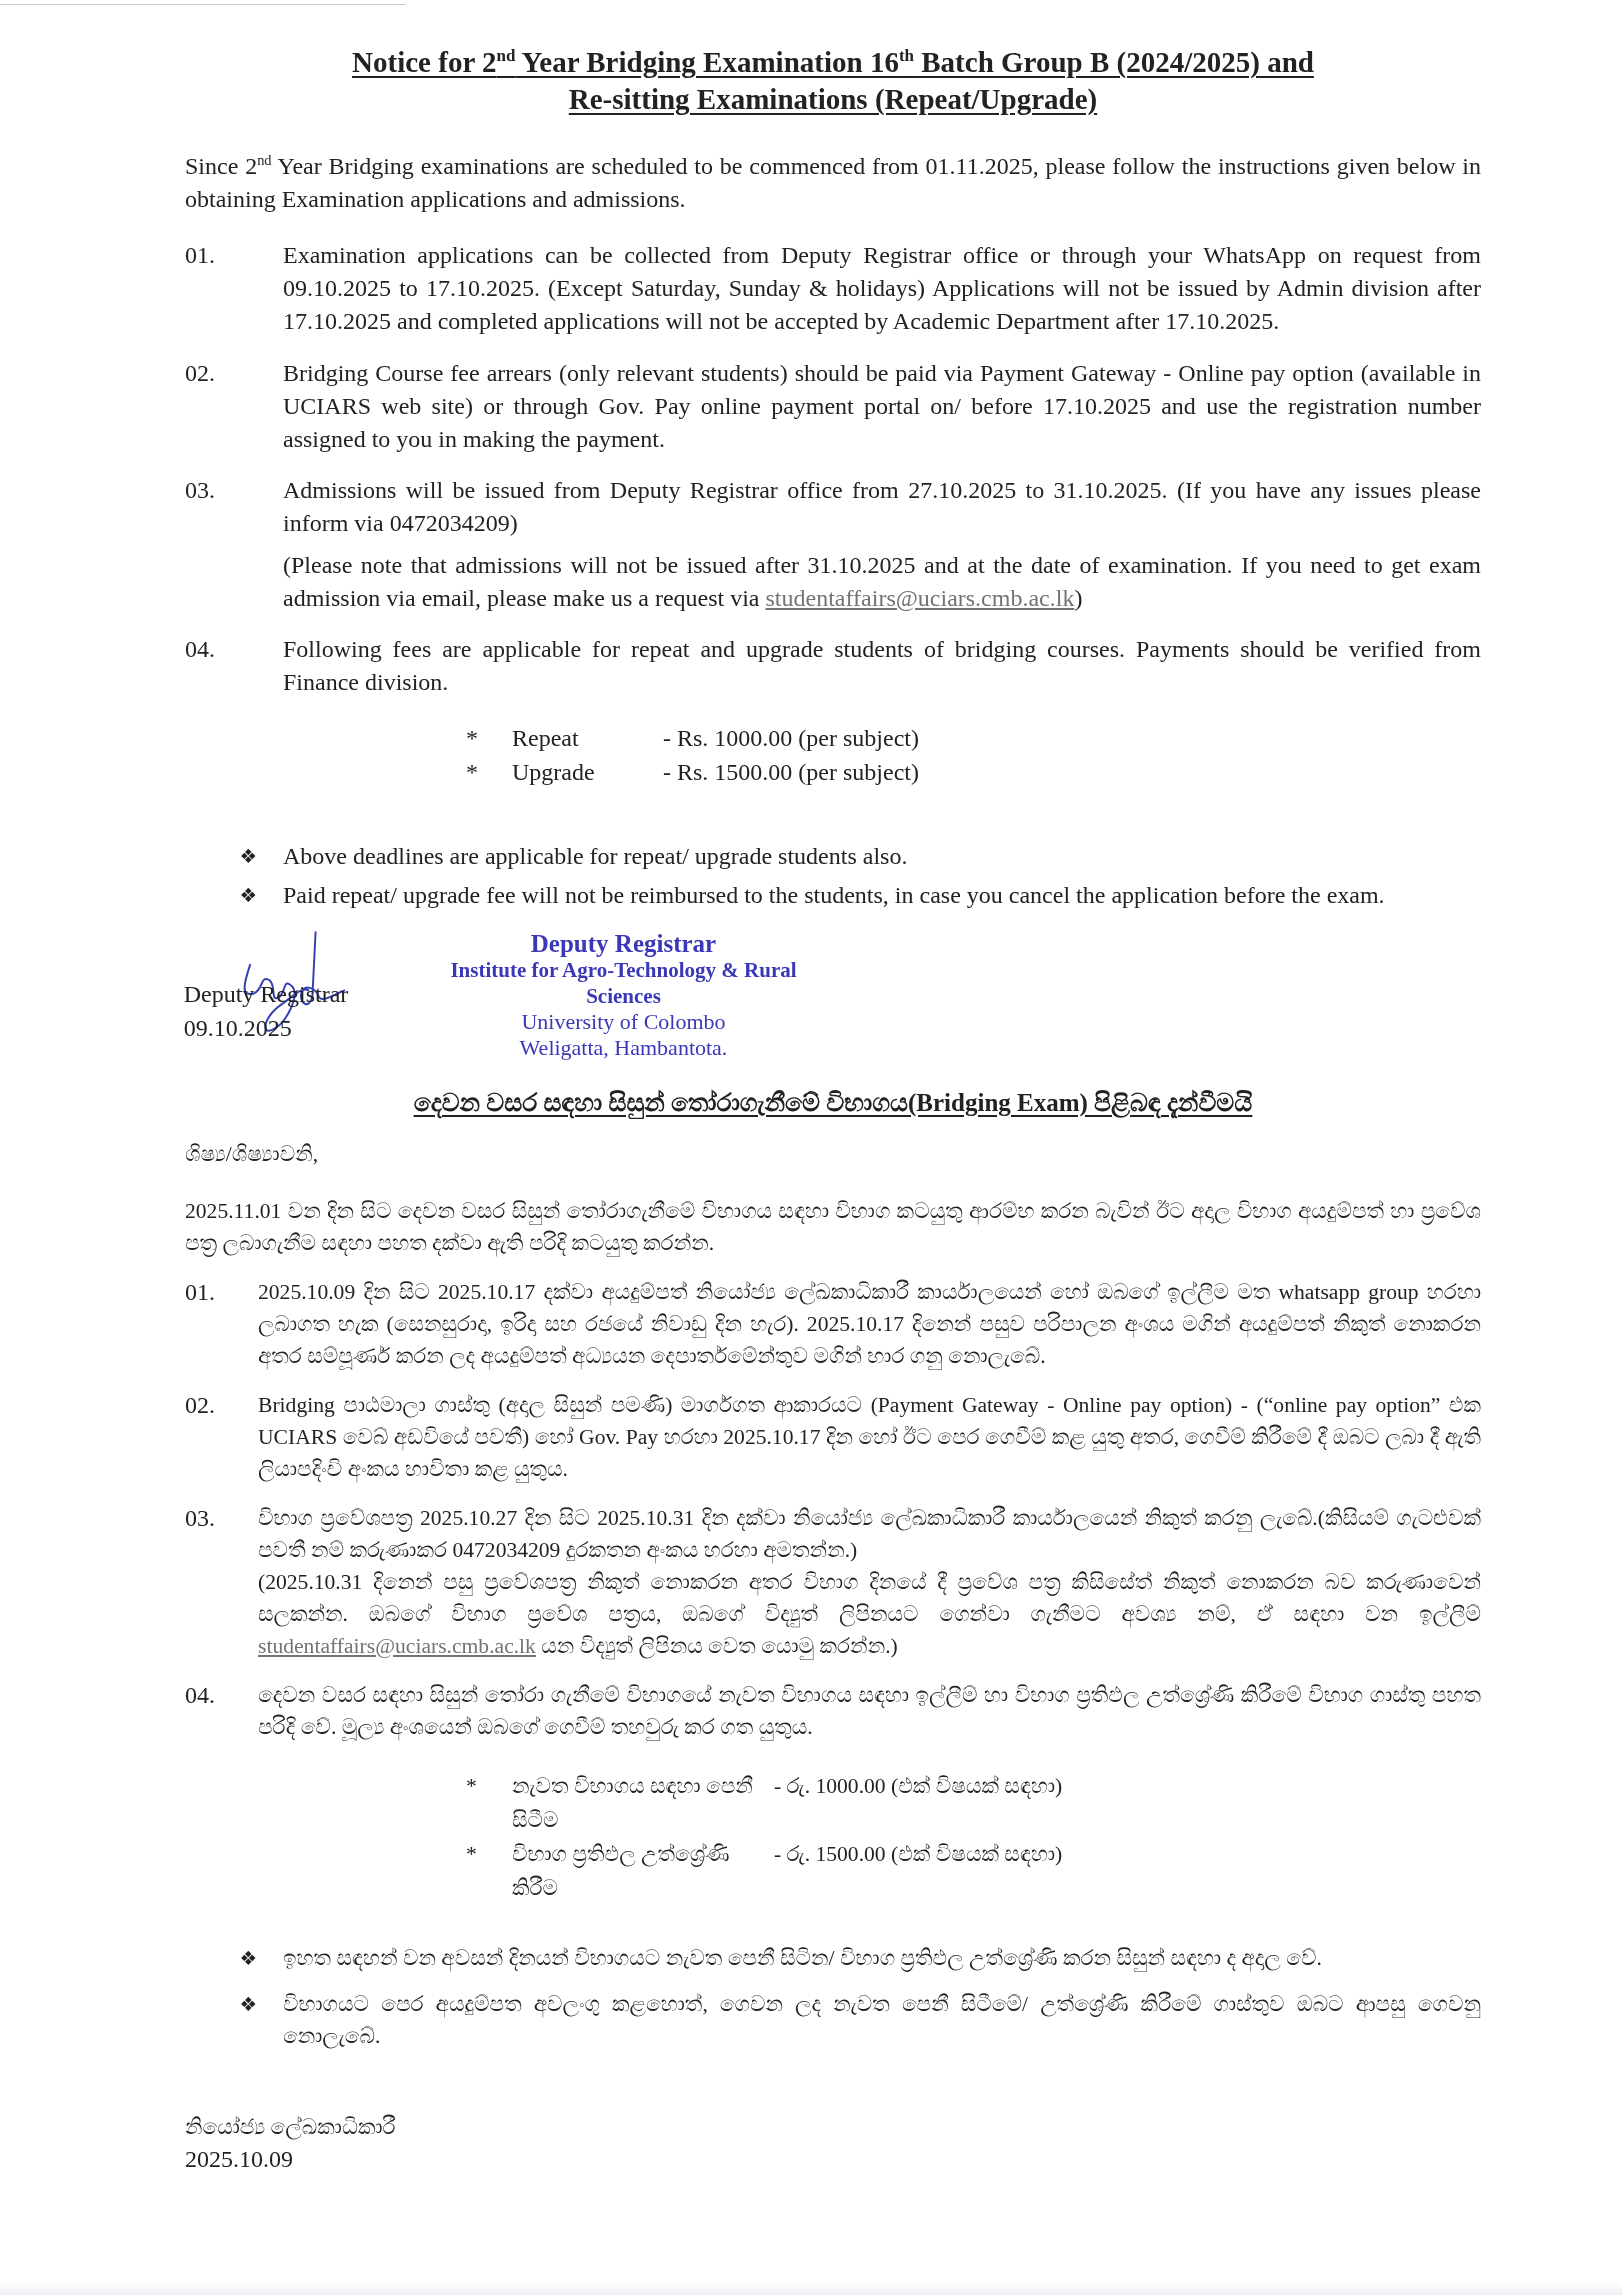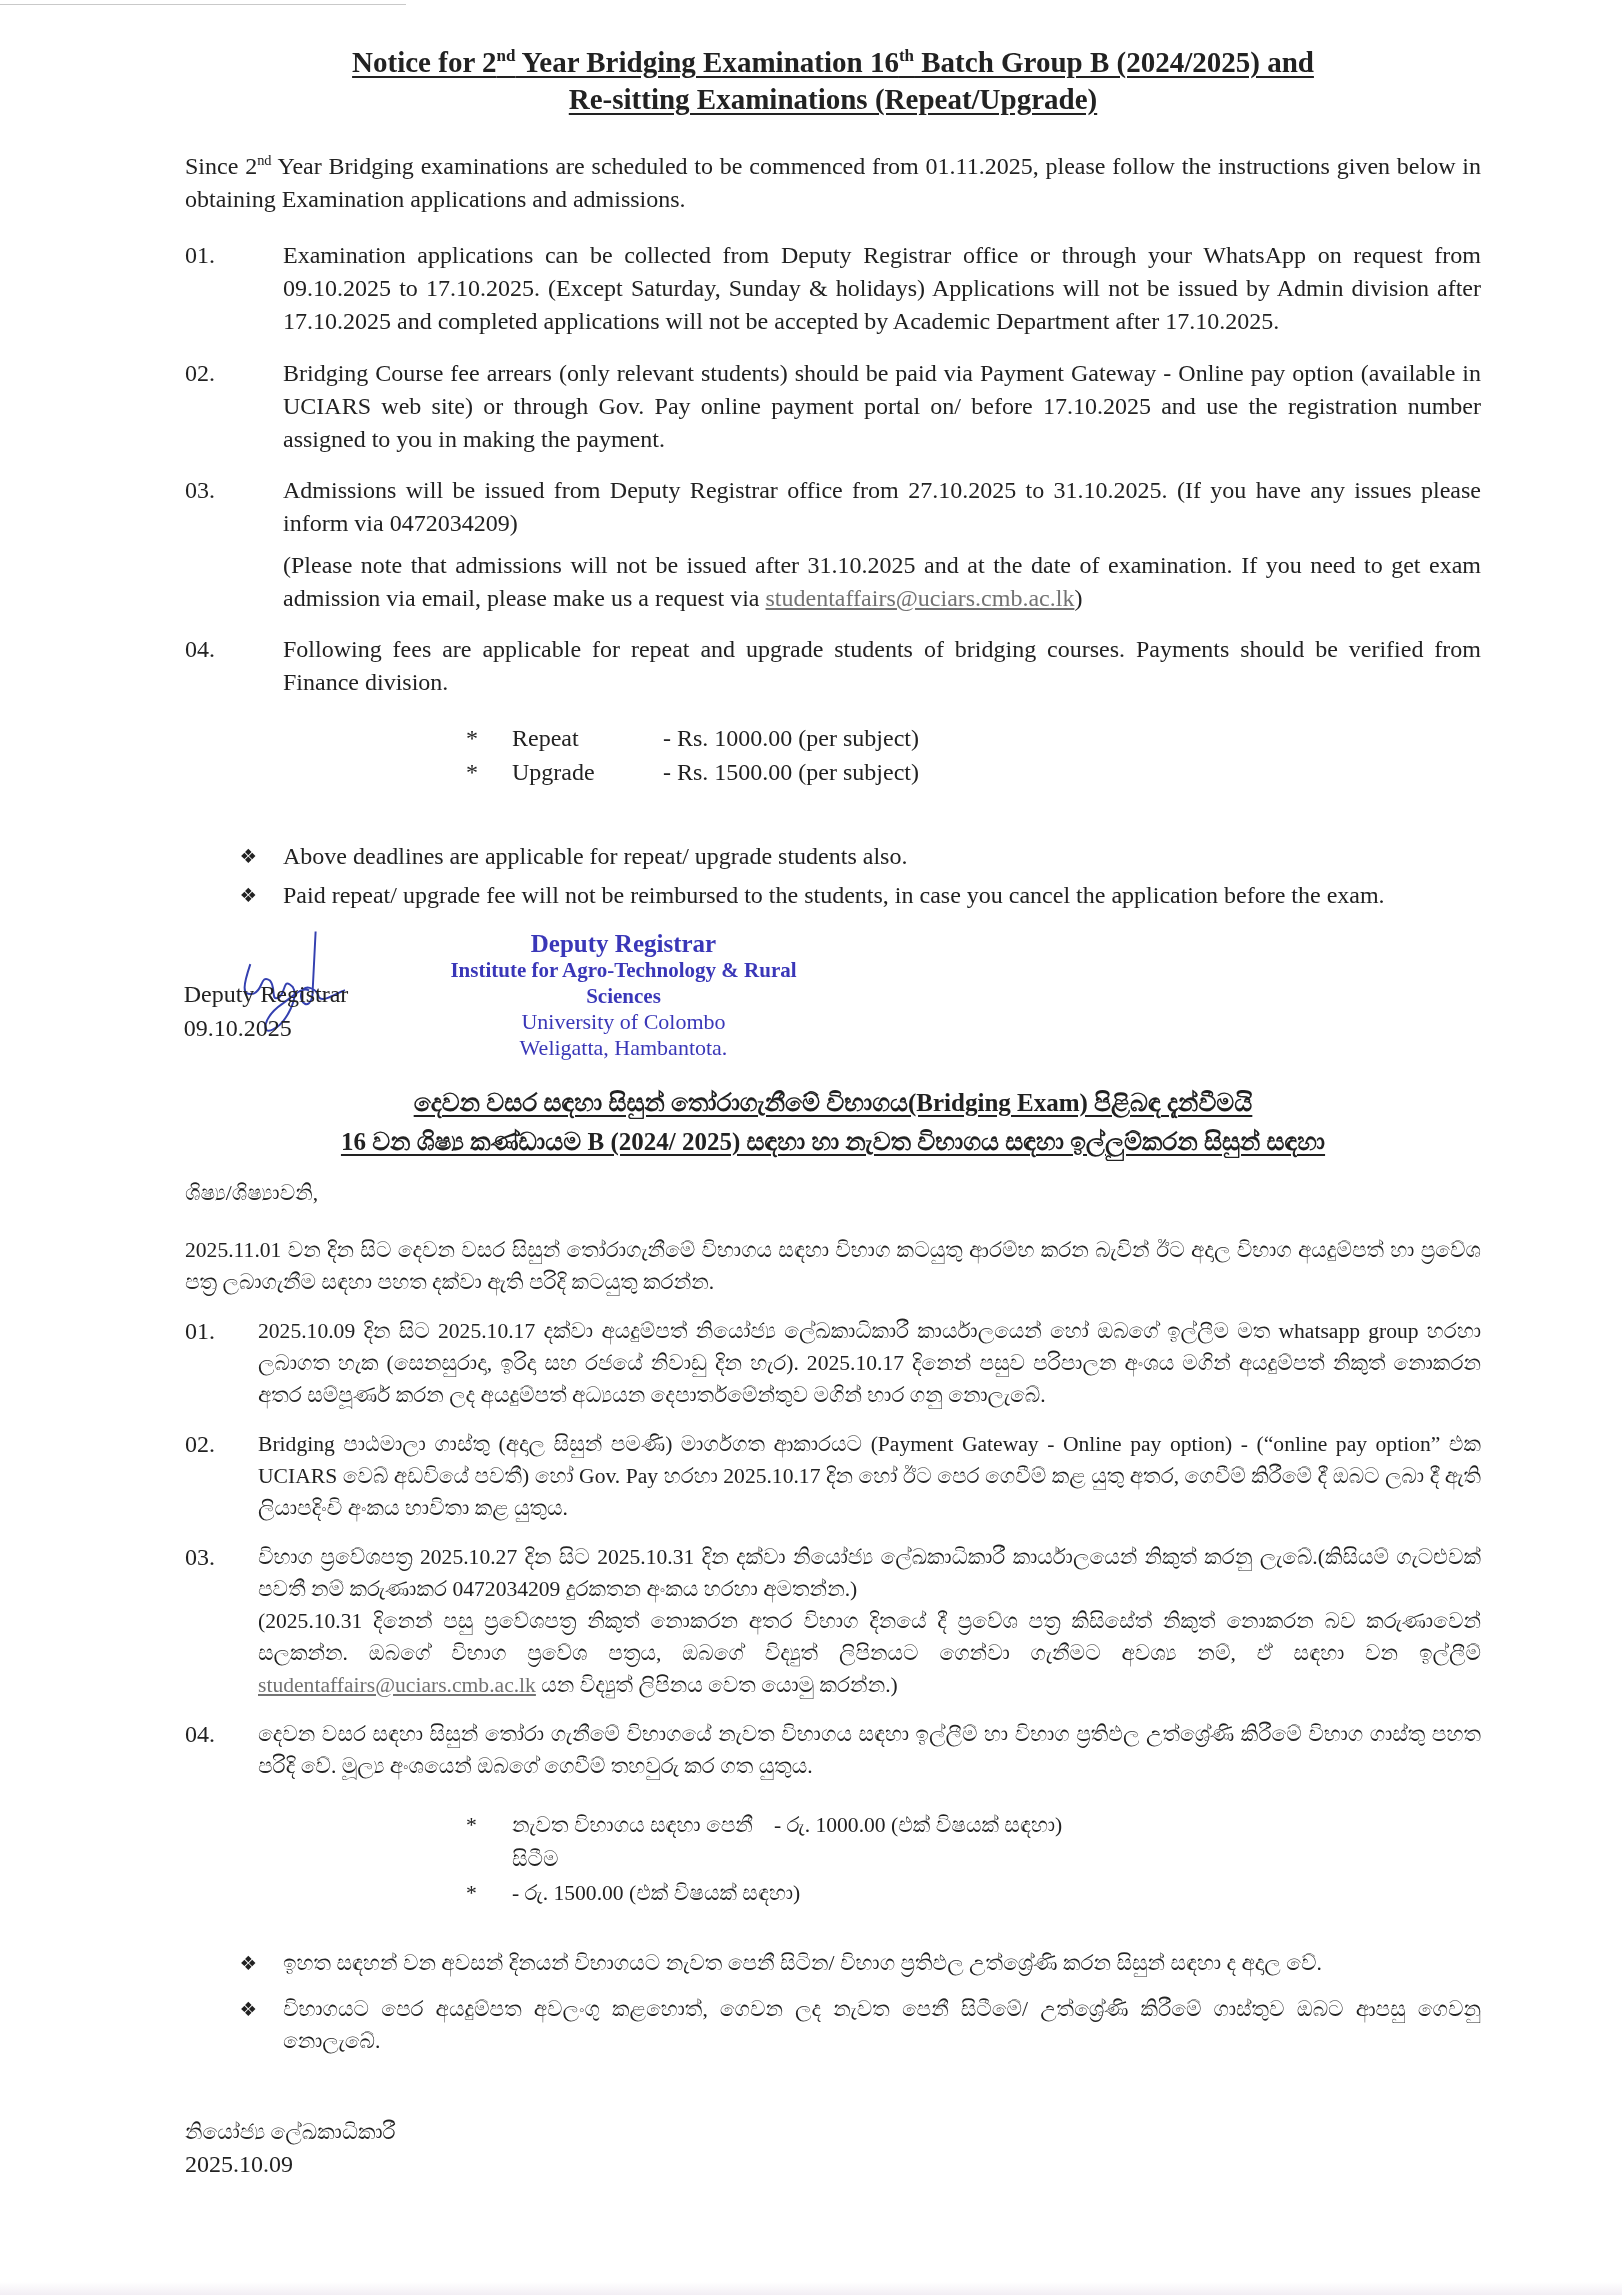--- a/index.html
+++ b/index.html
@@ -120,21 +120,20 @@
     <div class="stamp">
       <div class="big">Deputy Registrar</div>
       <div class="inst">Institute for Agro-Technology &amp; Rural Sciences</div>
       <div>University of Colombo</div>
       <div>Weligatta, Hambantota.</div>
     </div>
   </div>
 
   <div class="si-title">
     <div>දෙවන වසර සඳහා සිසුන් තෝරාගැනීමේ විභාගය(Bridging Exam) පිළිබඳ දැන්වීමයි</div>
-    <div>16 වන ශිෂ්‍ය කණ්ඩායම B (2024/ 2025) සඳහා හා නැවත විභාගය සඳහා ඉල්ලුම්කරන සිසුන් සඳහා</div>
   </div>
 
   <div class="sp" style="margin-top:16px">ශිෂ්‍ය/ශිෂ්‍යාවනි,</div>
   <div class="sp" style="margin-top:25px">2025.11.01 වන දින සිට දෙවන වසර සිසුන් තෝරාගැනීමේ විභාගය සඳහා විභාග කටයුතු ආරම්භ කරන බැවින් ඊට අදාල විභාග අයදුම්පත් හා ප්‍රවේශ පත්‍ර ලබාගැනීම සඳහා පහත දක්වා ඇති පරිදි කටයුතු කරන්න.</div>
 
   <div class="sitem">
     <div class="snum">01.</div>
     <div class="sp">2025.10.09 දින සිට 2025.10.17 දක්වා අයදුම්පත් නියෝජ්‍ය ලේඛකාධිකාරී කාර්යාලයෙන් හෝ ඔබගේ ඉල්ලීම මත whatsapp group හරහා ලබාගත හැක (සෙනසුරාදා, ඉරිදා සහ රජයේ නිවාඩු දින හැර). 2025.10.17 දිනෙන් පසුව පරිපාලන අංශය මගින් අයදුම්පත් නිකුත් නොකරන අතර සම්පූර්ණ කරන ලද අයදුම්පත් අධ්‍යයන දෙපාර්තමේන්තුව මගින් භාර ගනු නොලැබේ.</div>
   </div>
   <div class="sitem">
@@ -156,20 +155,21 @@
   </div>
 
   <div class="sfees">
     <div class="sfee">
       <span class="star">*</span>
       <span class="lbl">නැවත විභාගය සඳහා පෙනී සිටීම</span>
       <span>- රු. 1000.00 (එක් විෂයක් සඳහා)</span>
     </div>
     <div class="sfee">
       <span class="star">*</span>
+      <span class="lbl">විභාග ප්‍රතිඵල උත්ශ්‍රේණි කිරීම</span>
       <span>- රු. 1500.00 (එක් විෂයක් සඳහා)</span>
     </div>
   </div>
 
   <div class="bullets" style="margin-top:37px">
     <div class="bullet">
       <span class="dia">❖</span>
       <span class="txt sp">ඉහත සඳහන් වන අවසන් දිනයන් විභාගයට නැවත පෙනී සිටින/ විභාග ප්‍රතිඵල උත්ශ්‍රේණි කරන සිසුන් සඳහා ද අදාල වේ.</span>
     </div>
     <div class="bullet" style="margin-top:13px">

